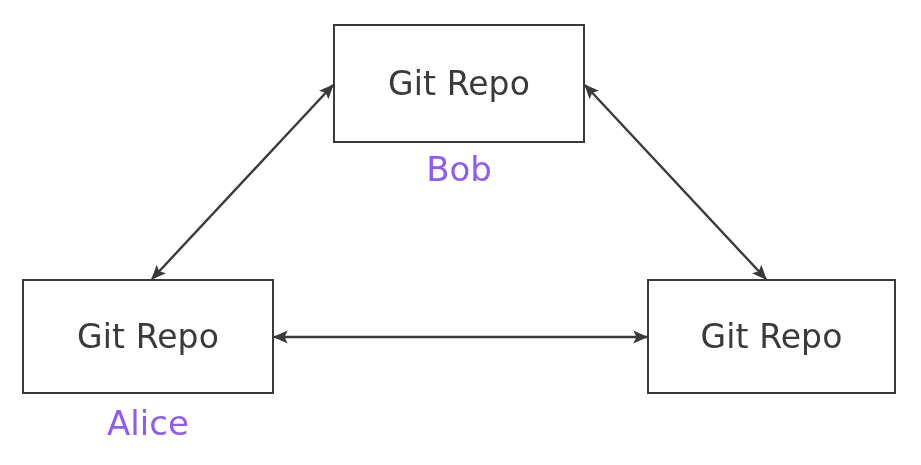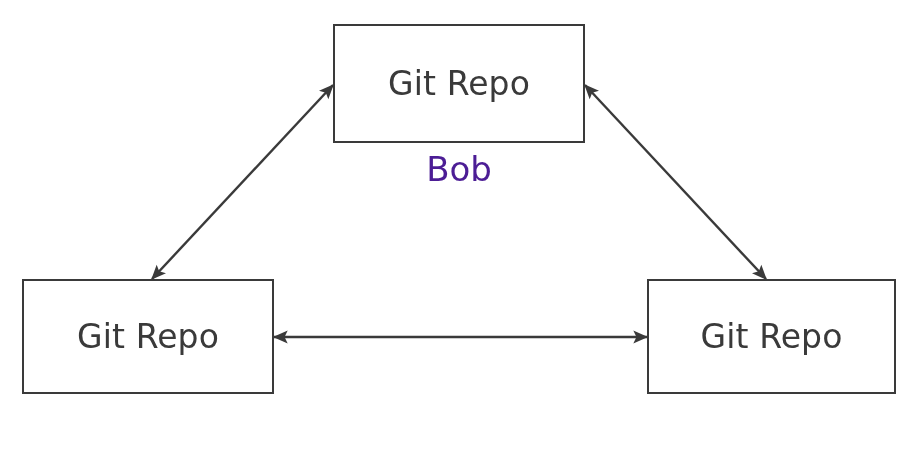--- a/index.html
+++ b/index.html
@@ -39,21 +39,21 @@
     line-height: 1;
     color: #3a3a3a;
     letter-spacing: 0.1px;
     white-space: nowrap;
   }
   .node-caption {
     position: absolute;
     font-family: "DejaVu Sans", sans-serif;
     font-size: 34px;
     line-height: 1;
-    color: #4c1d95;
+    color: #8b5cf6;
     white-space: nowrap;
     text-align: center;
   }
   
   #node-bob      { left: 333px; top: 24px;  width: 252px; height: 119px; }
   #caption-bob   { left: 333px; top: 152px; width: 252px; }
   
   #node-alice    { left: 22px;  top: 279px; width: 252px; height: 115px; }
   #caption-alice { left: 22px;  top: 406px; width: 252px; }
   
@@ -83,18 +83,19 @@
   </svg>
 
   <div class="node" id="node-bob">
     <span class="node-title">Git Repo</span>
   </div>
   <div class="node-caption" id="caption-bob">Bob</div>
 
   <div class="node" id="node-alice">
     <span class="node-title">Git Repo</span>
   </div>
+  <div class="node-caption" id="caption-alice">Alice</div>
 
   <div class="node" id="node-charlie">
     <span class="node-title">Git Repo</span>
   </div>
 
 </div>
 
 </body></html>

